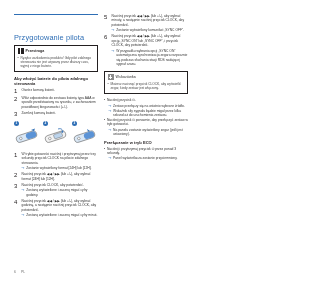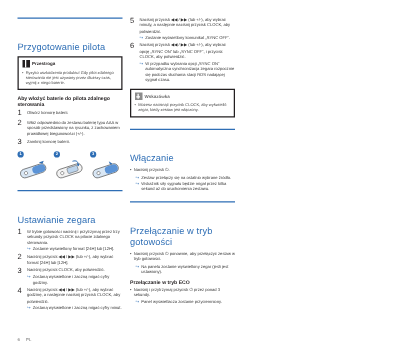--- a/index.html
+++ b/index.html
@@ -134,21 +134,20 @@
           <g transform="rotate(-18 26 19)">
             <rect x="4" y="12" width="42" height="14" rx="7" fill="#d9e7f5" stroke="#4a4a4a" stroke-width="1"></rect>
             <rect x="24" y="12.8" width="21" height="12.4" rx="6" fill="#5b93d6"></rect>
             <circle cx="13" cy="19" r="2.6" fill="#fff" stroke="#4a4a4a" stroke-width="0.8"></circle>
           </g>
           <path d="M36 8 L30 4 L32 9 Z" fill="#2e6eb5"></path>
         </svg>
       </div>
     </div>
 
-    <div class="sec-head" style="margin-top:4px;">Ustawianie zegara</div>
 
     <ul class="steps">
       <li class="step">
         <span class="step-n">1</span>
         <span class="step-b">
           <span>W trybie gotowości naciśnij i przytrzymaj przez trzy sekundy przycisk CLOCK na pilocie zdalnego sterowania.</span>
           <span class="blt">Zostanie wyświetlony format [24H] lub [12H].</span>
         </span>
       </li>
       <li class="step">
@@ -196,32 +195,30 @@
         <span class="tip-ic"></span>
         <span class="note-title" style="color:#6d6d6d;">Wskazówka</span>
       </div>
       <div class="note-body">
         <div class="b">
             <span>Możesz nacisnąć przycisk CLOCK, aby wyświetlić zegar, kiedy zestaw jest włączony.</span>
           </div>
       </div>
     </div>
 
-    <div class="sec-head" style="margin-top:9px;">Włączanie</div>
     <div>
       <div class="dot">
         <span>Naciśnij przycisk ⏻.</span>
       </div>
       <div class="sub-blt">
         <div class="blt">Zestaw przełączy się na ostatnio wybrane źródło.</div>
         <div class="blt">Wskaźnik siły sygnału będzie migał przez kilka sekund aż do uruchomienia zestawu.</div>
       </div>
     </div>
 
-    <div class="sec-head" style="margin-top:7px;">Przełączanie w tryb gotowości</div>
     <div>
       <div class="dot">
         <span>Naciśnij przycisk ⏻ ponownie, aby przełączyć zestaw w tryb gotowości.</span>
       </div>
       <div class="sub-blt">
         <div class="blt">Na panelu zostanie wyświetlony zegar (jeśli jest ustawiony).</div>
       </div>
     </div>
 
     <div class="sub-head">Przełączanie w tryb ECO</div>

